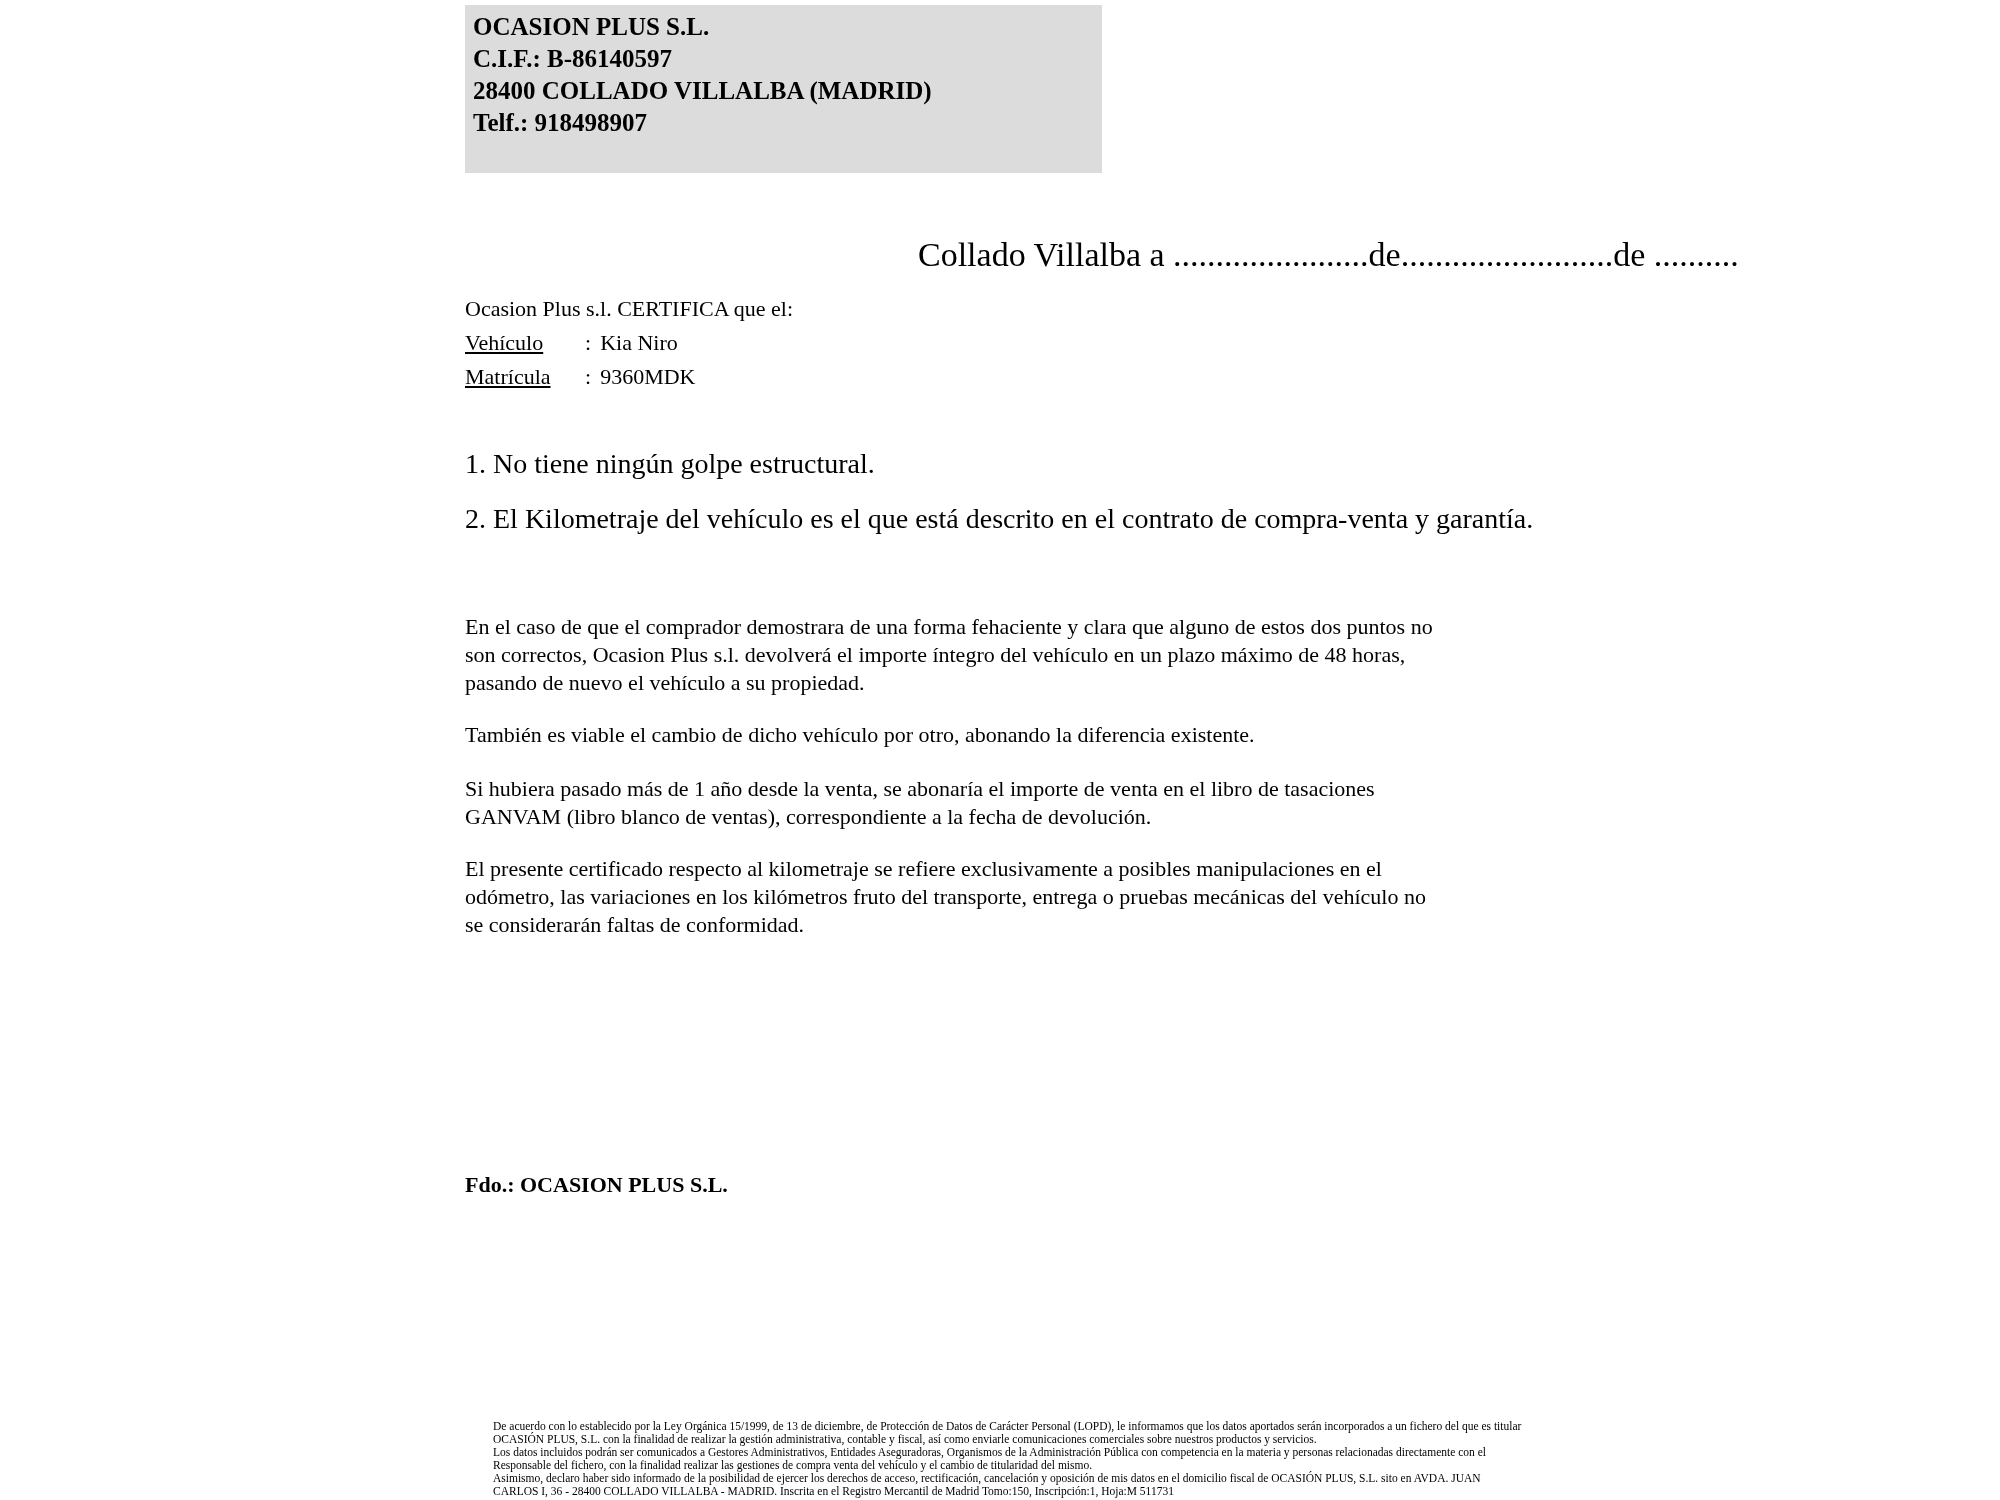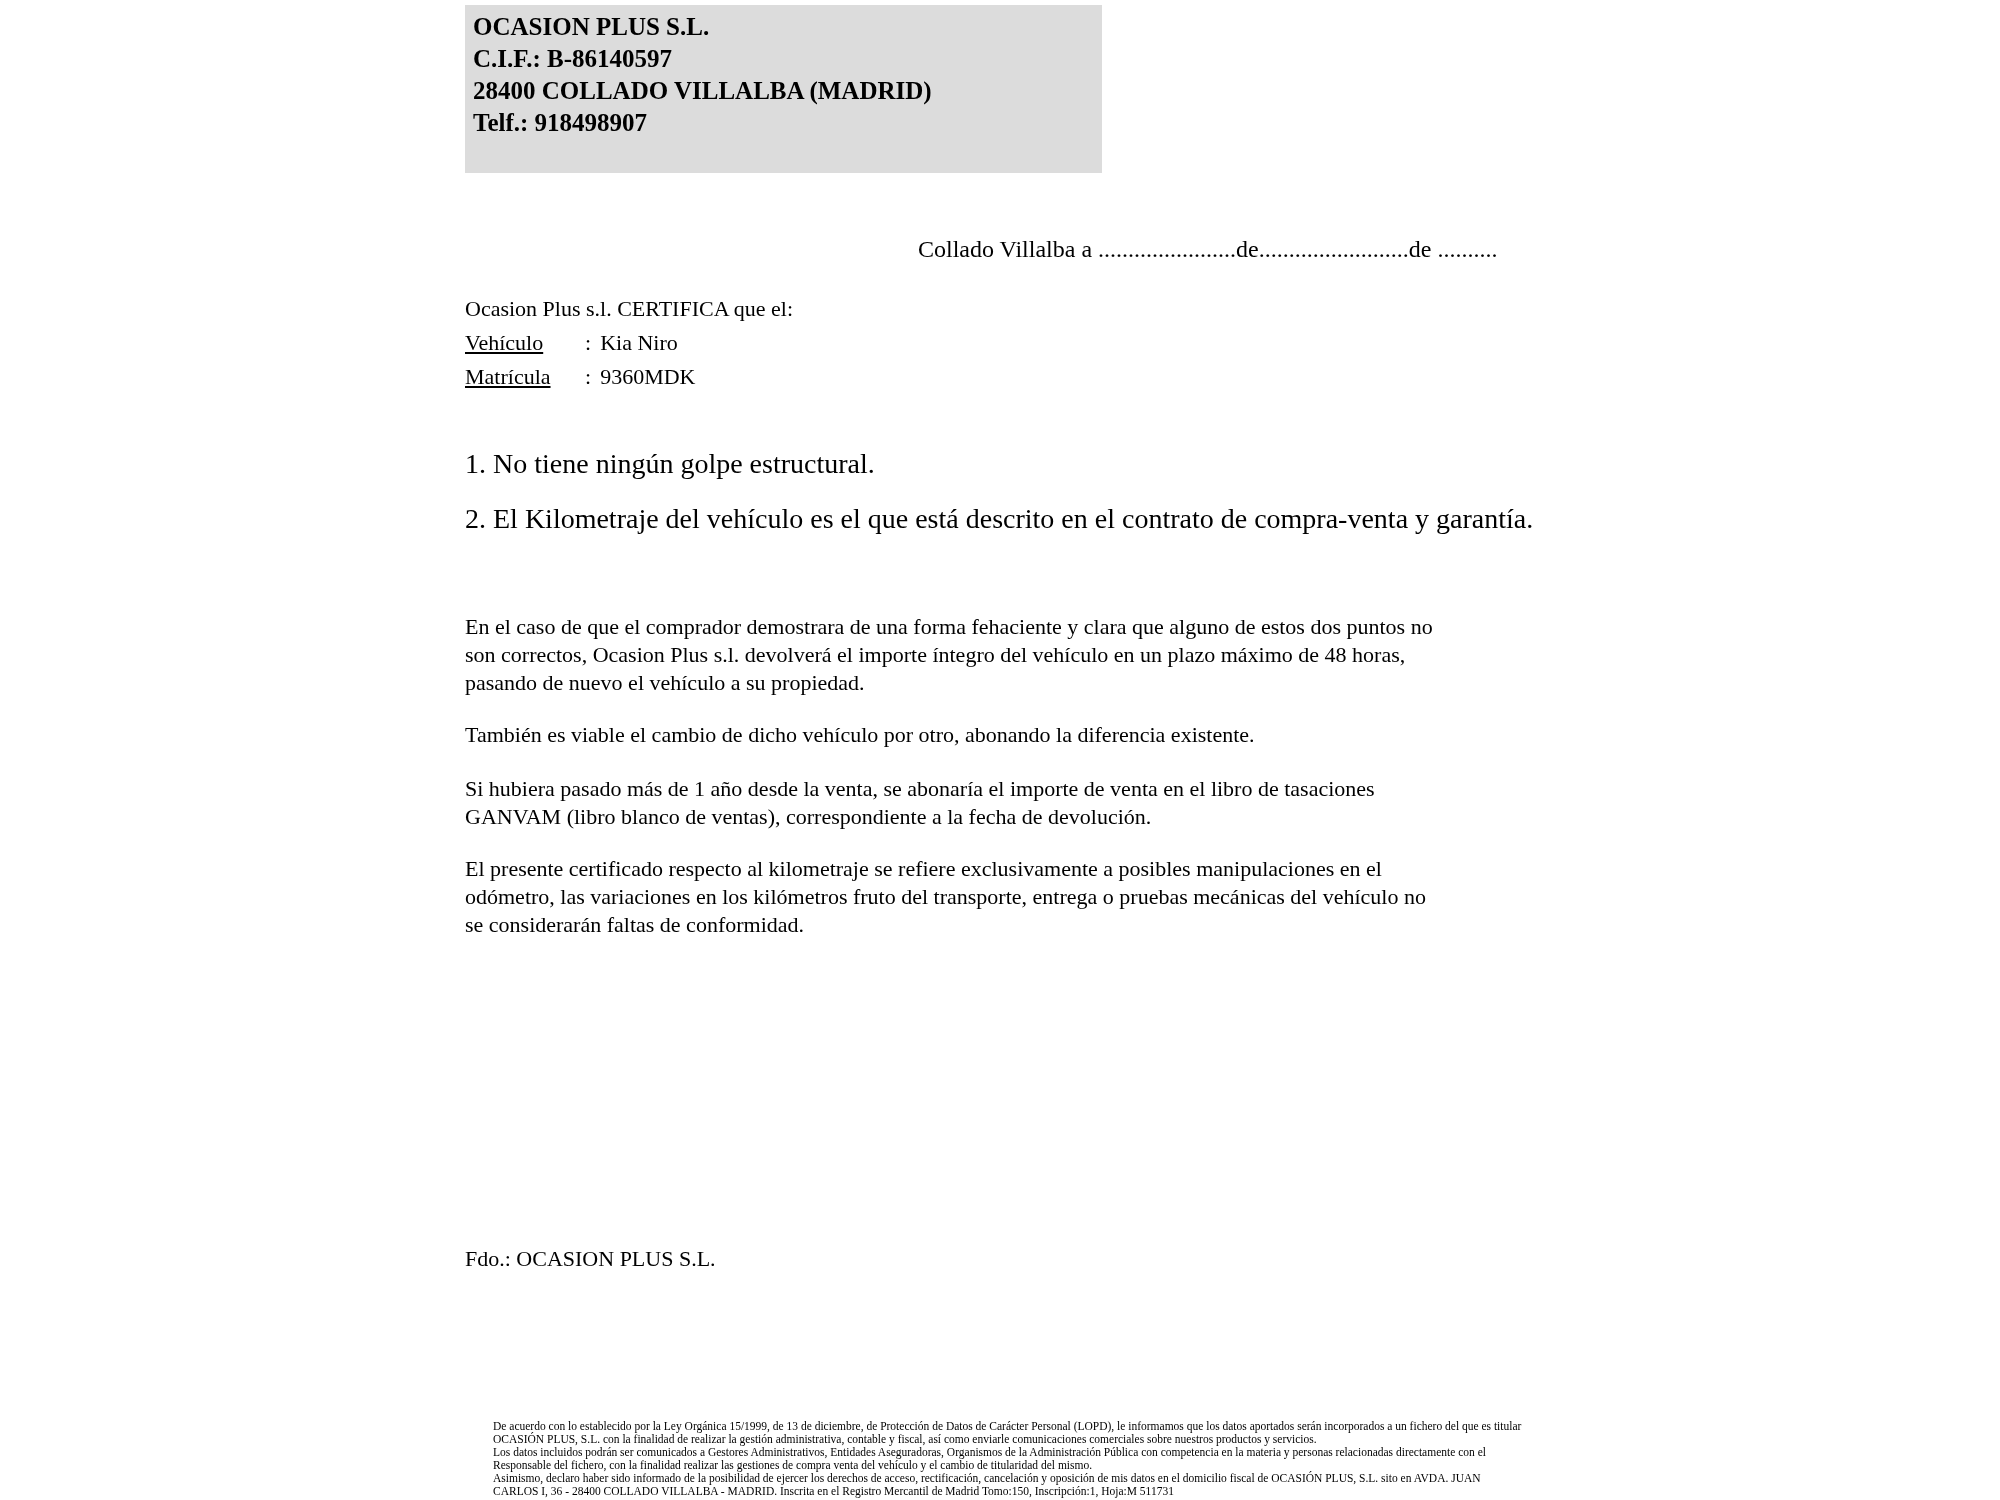--- a/index.html
+++ b/index.html
@@ -30,21 +30,21 @@
   .hline {
     font-weight: bold;
     font-size: 25px;
     line-height: 32px;
     white-space: nowrap;
   }
   .date-line {
     position: absolute;
     left: 918px;
     top: 236px;
-    font-size: 24px;
+    font-size: 34px;
     white-space: nowrap;
   }
   .certifica {
     position: absolute;
     left: 465px;
     top: 292px;
     font-size: 22px;
     line-height: 34px;
   }
   .cert-row { white-space: nowrap; }
@@ -70,23 +70,24 @@
     line-height: 28px;
   }
   .para-1 { top: 613px; }
   .para-2 { top: 721px; }
   .para-3 { top: 775px; }
   .para-4 { top: 855px; }
   .pline { white-space: nowrap; }
   .signature {
     position: absolute;
     left: 465px;
-    top: 1246px;
+    top: 1172px;
     font-size: 22px;
     white-space: nowrap;
+    font-weight: bold;
   }
   .legal {
     position: absolute;
     left: 465px;
     top: 1420px;
     font-size: 11.5px;
     line-height: 13px;
   }
   .lline { white-space: nowrap; margin-left: 28px; }
 </style>

